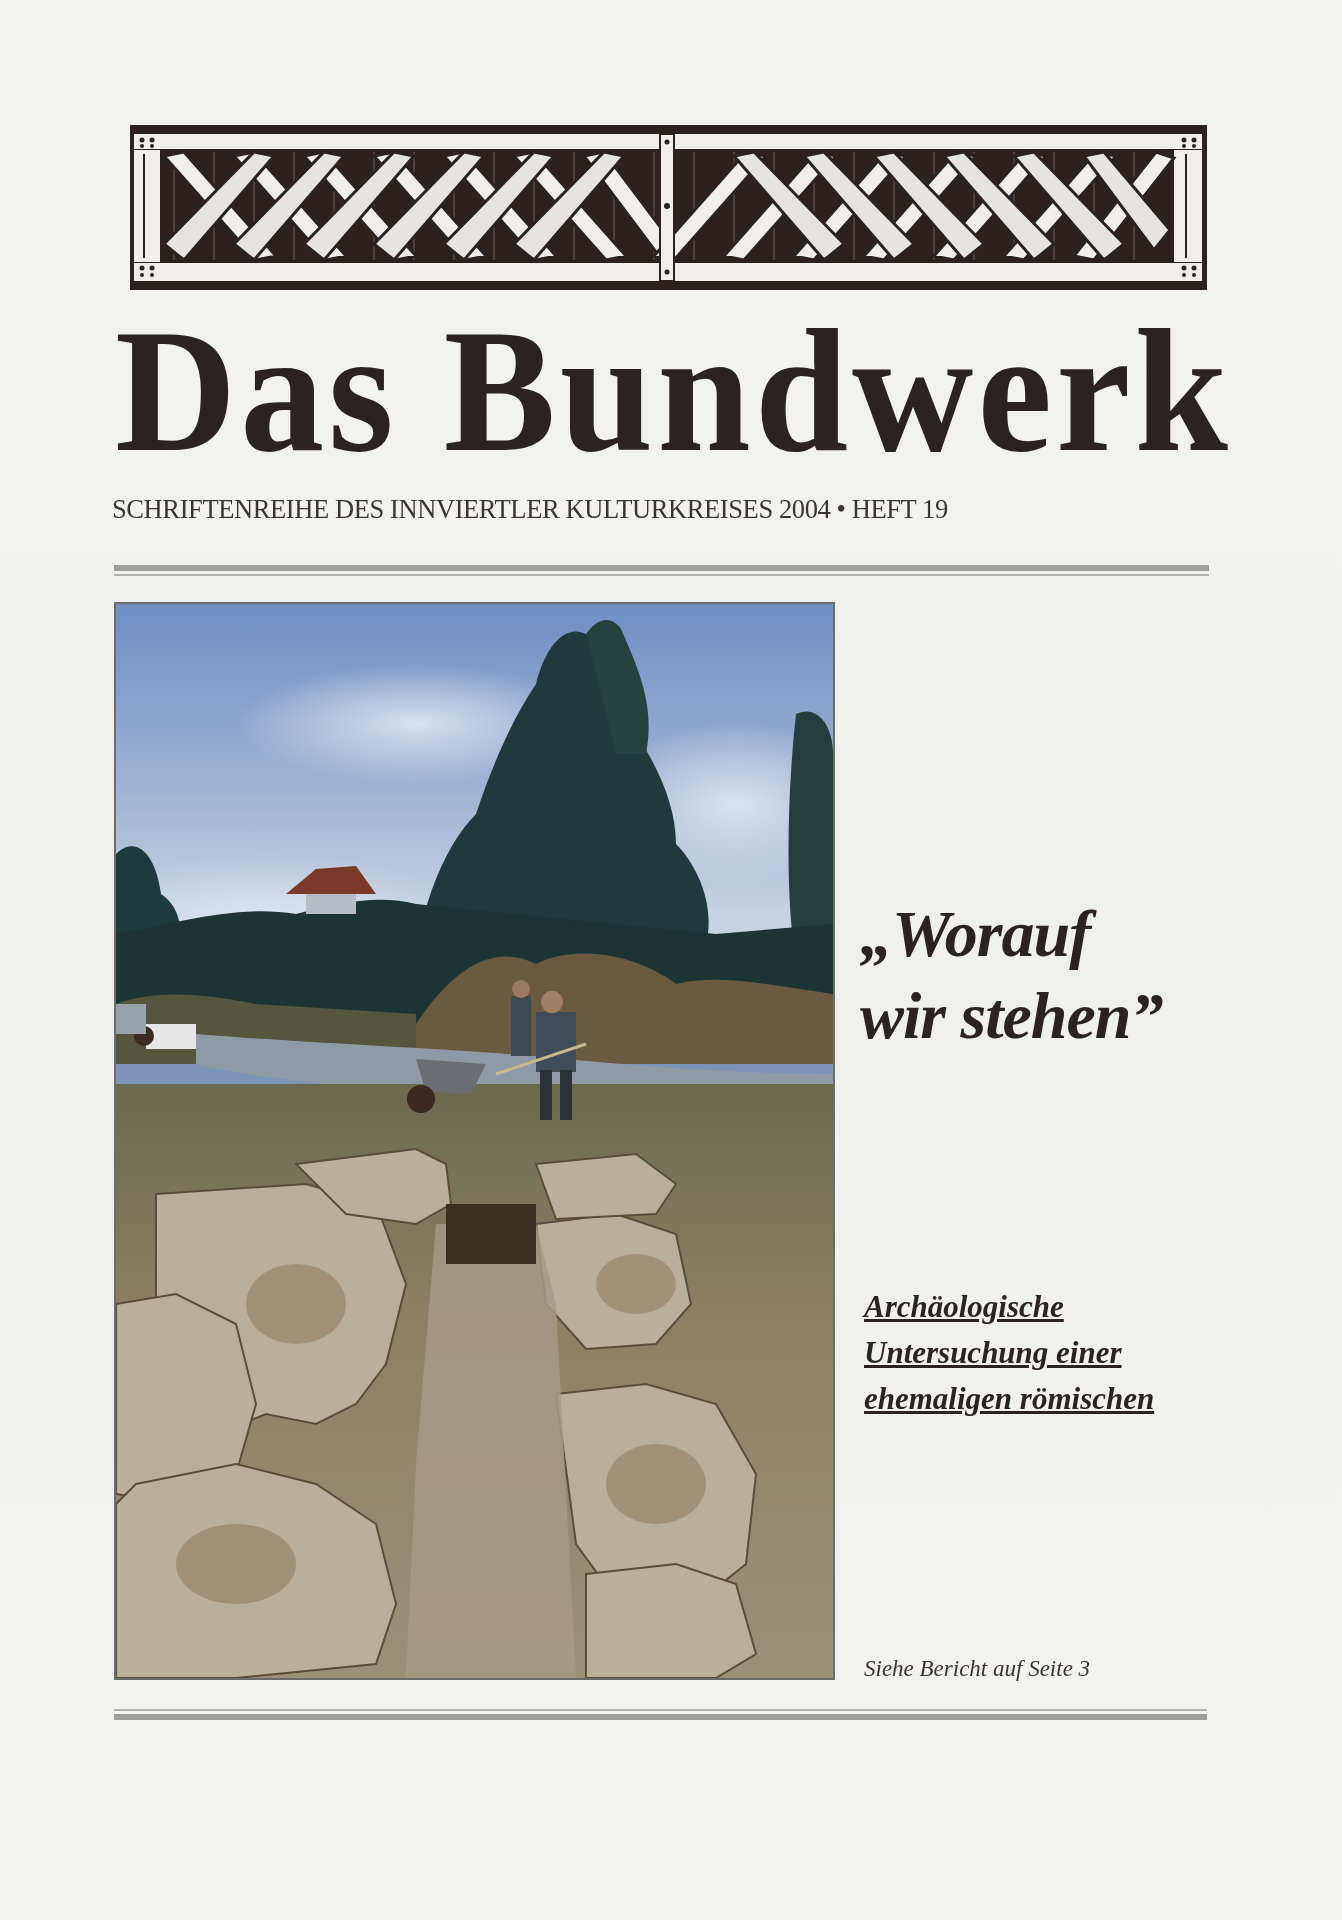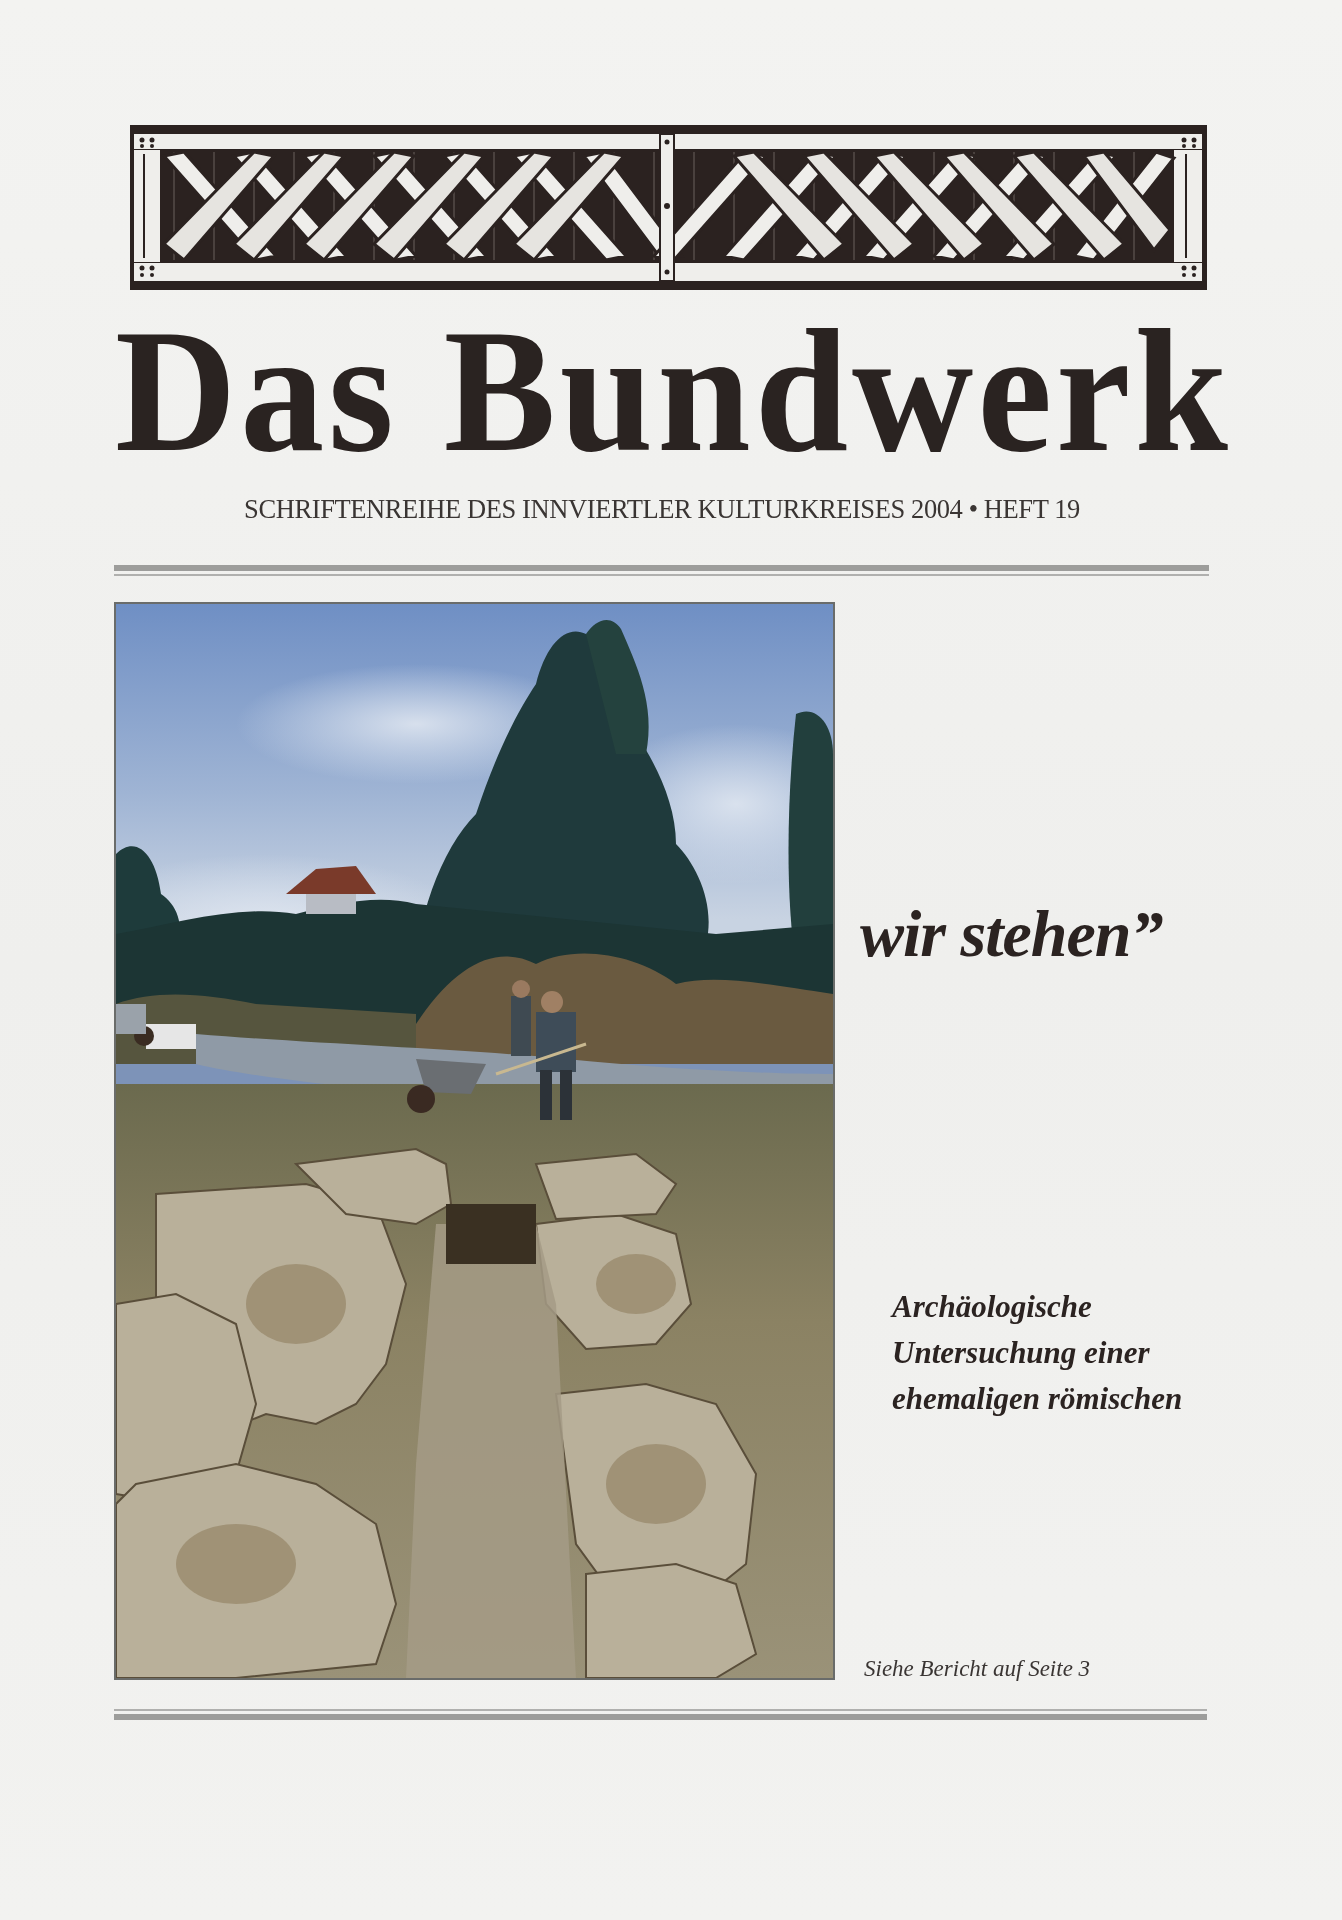--- a/index.html
+++ b/index.html
@@ -40,21 +40,21 @@
     color: #2a2321;
     transform: scaleY(1.05);
     white-space: nowrap;
   }
   .subtitle {
     position: absolute; left: 112px; top: 494px; width: 1100px;
     font-family: "Liberation Serif", "DejaVu Serif", serif;
     font-size: 26.5px; letter-spacing: -0.4px;
     color: #3a3533;
     white-space: nowrap;
-    text-align: center;
+    text-align: left;
   }
 
   
   .rule { position: absolute; left: 114px; width: 1095px; }
   .rule .thick { height: 6px; background: #9d9d9b; }
   .rule .thin  { height: 2px; background: #b0b0ae; }
   .rule .gap   { height: 3px; }
   .rule-top { top: 565px; }
   .rule-bottom { top: 1709px; width: 1093px; }
 
@@ -72,25 +72,26 @@
   .headline {
     position: absolute; left: 860px; top: 893px; width: 380px;
     font-family: "Liberation Serif", "DejaVu Serif", serif;
     font-style: italic; font-weight: bold;
     font-size: 66px; line-height: 82px;
     color: #2b2321;
     letter-spacing: -1px;
   }
   .headline span { display: block; white-space: nowrap; }
   .description {
-    position: absolute; left: 892px; top: 1284px; width: 360px;
+    position: absolute; left: 864px; top: 1284px; width: 360px;
     font-family: "Liberation Serif", "DejaVu Serif", serif;
     font-style: italic; font-weight: bold;
     font-size: 31px; line-height: 46px;
     color: #2b2321;
+    text-decoration: underline;
   }
   .description span { display: block; white-space: nowrap; }
   .reference {
     position: absolute; left: 864px; top: 1653px; width: 360px;
     font-family: "Liberation Serif", "DejaVu Serif", serif;
     font-style: italic;
     font-size: 23px; line-height: 32px;
     color: #3a3533;
     white-space: nowrap;
   }
@@ -289,20 +290,21 @@
         <circle cx="305" cy="495" r="14" fill="#3a2a22"></circle>
 
         <rect x="30" y="420" width="50" height="25" fill="#e6e6e6"></rect>
         <circle cx="28" cy="432" r="10" fill="#3a2c22"></circle>
         <rect x="0" y="400" width="30" height="30" fill="#9aa2aa"></rect>
       </g>
     </svg>
   </div>
 
   <div class="headline">
+    <span>„Worauf</span>
     <span>wir stehen”</span>
   </div>
 
   <div class="description">
     <span>Archäologische</span>
     <span>Untersuchung einer</span>
     <span>ehemaligen römischen</span>
   </div>
 
   <div class="reference">Siehe Bericht auf Seite 3</div>

